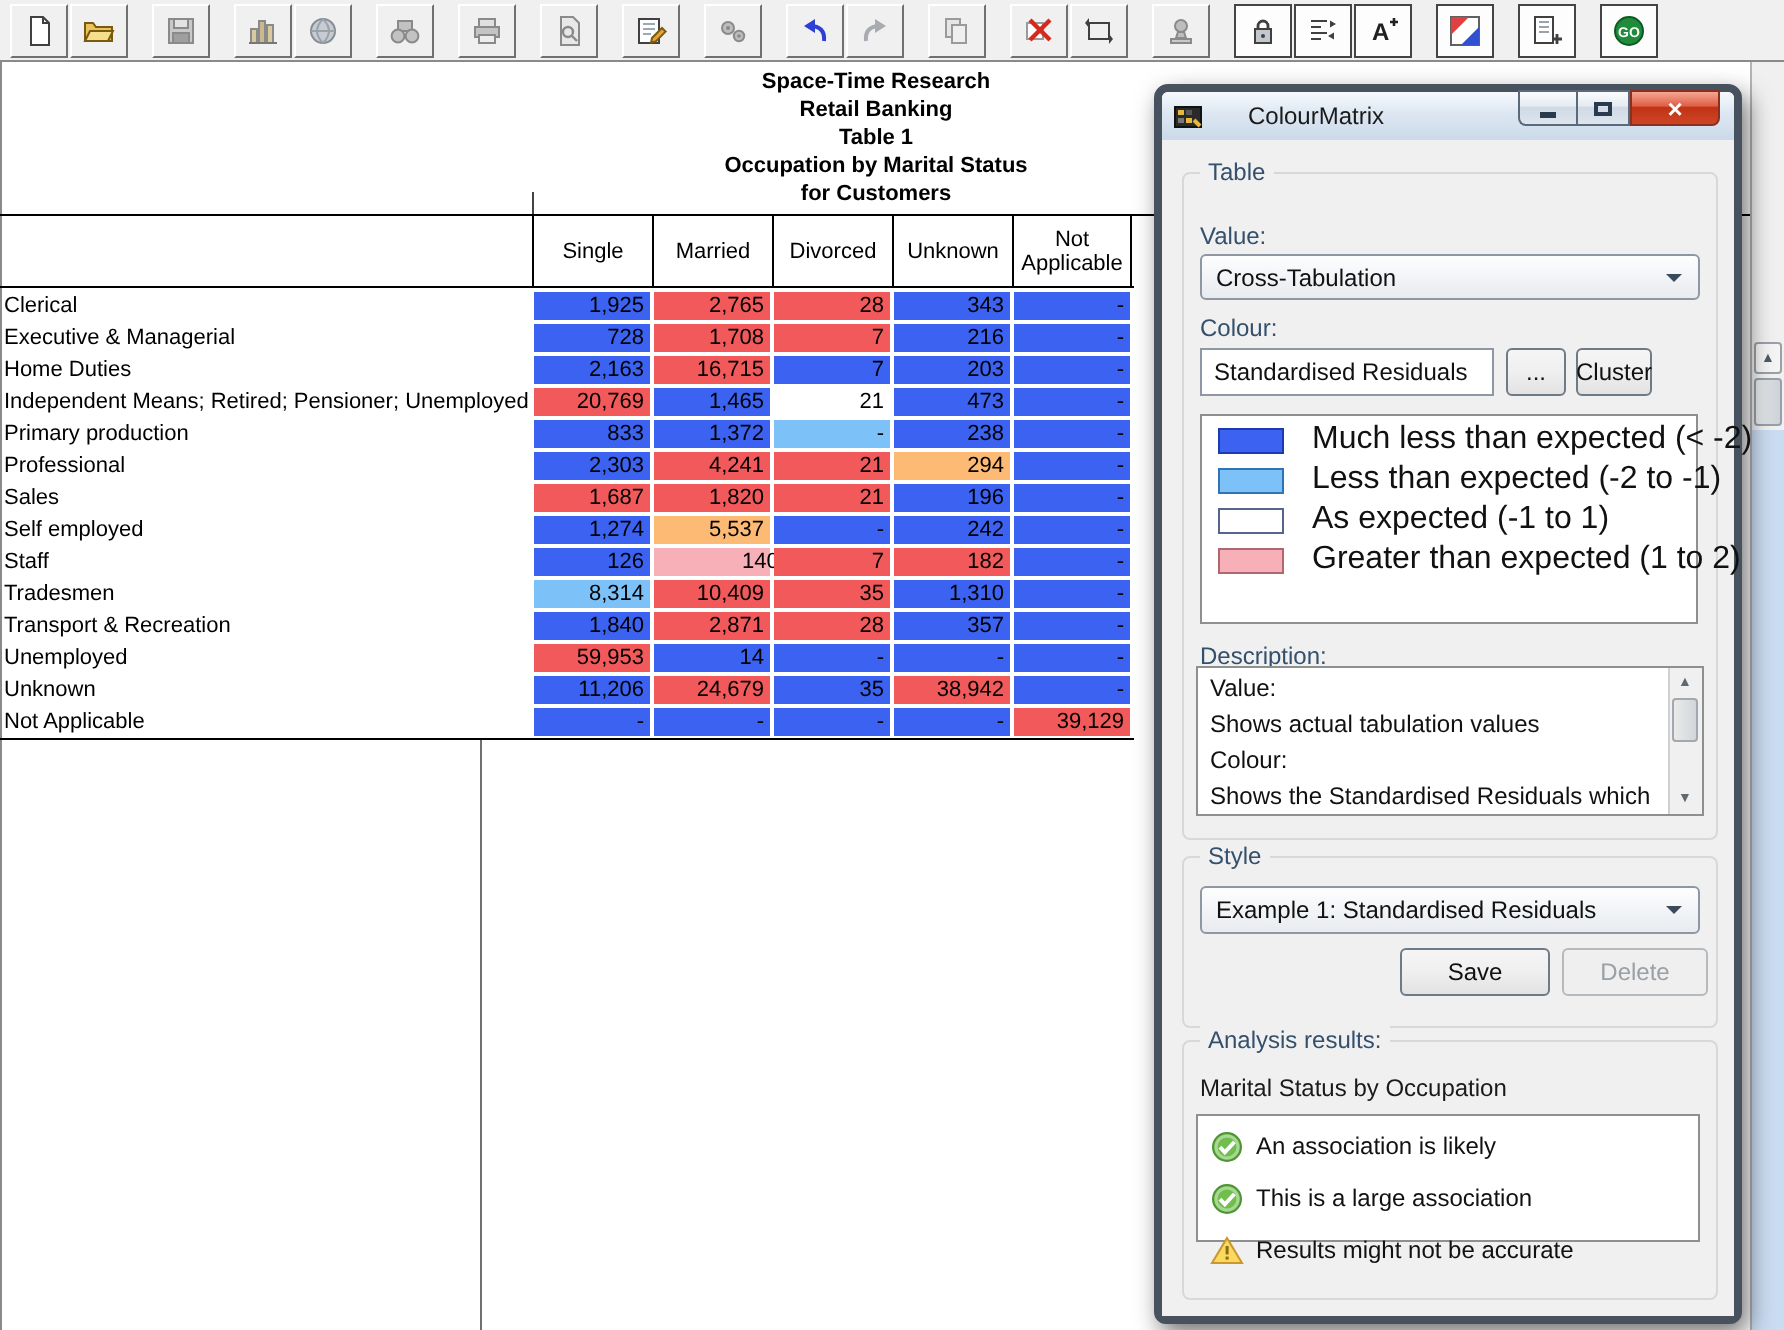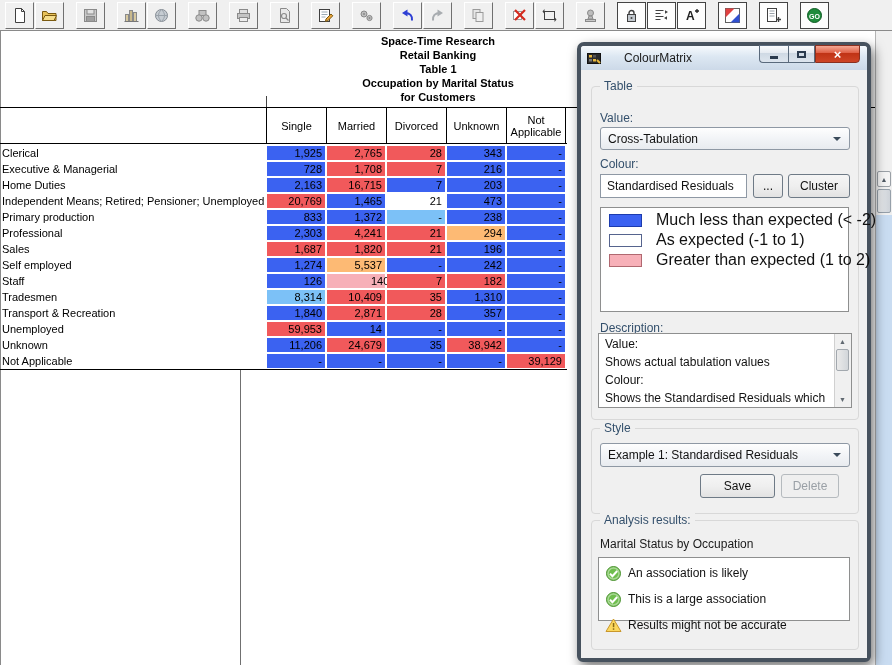--- a/index.html
+++ b/index.html
@@ -554,25 +554,29 @@
       <span class="field-label" style="left:8px;top:24px;">Value:</span>
       <div class="select" style="left:8px;top:40px;width:250px;height:23px;">
         <span>Cross-Tabulation</span>
         <span class="arrow"></span>
       </div>
       <span class="field-label" style="left:8px;top:70px;">Colour:</span>
       <div class="textinput" style="left:8px;top:87px;width:147px;height:24px;">
         <span>Standardised Residuals</span>
       </div>
       <div class="btn" style="left:161px;top:87px;width:30px;height:24px;">...</div>
-      <div class="btn" style="left:196px;top:87px;width:62px;height:24px;">Cluster</div>
+      <div class="btn" style="left:196px;top:87px;width:38px;height:24px;">Cluster</div>
       <div class="legend-box" style="left:8px;top:120px;width:249px;height:105px;padding-top:2px;">
           <div class="lrow">
             <span class="lswatch" style="background: rgb(59, 98, 241); border-color: rgb(28, 59, 174);"></span>
             <span class="llabel">Much less than expected (&lt; -2)</span>
+          </div>
+          <div class="lrow">
+            <span class="lswatch" style="background: rgb(124, 193, 247); border-color: rgb(47, 116, 180);"></span>
+            <span class="llabel">Less than expected (-2 to -1)</span>
           </div>
           <div class="lrow">
             <span class="lswatch" style="background: rgb(255, 255, 255); border-color: rgb(86, 100, 142);"></span>
             <span class="llabel">As expected (-1 to 1)</span>
           </div>
           <div class="lrow">
             <span class="lswatch" style="background: rgb(247, 176, 184); border-color: rgb(176, 104, 112);"></span>
             <span class="llabel">Greater than expected (1 to 2)</span>
           </div>
         </div>
@@ -592,21 +596,21 @@
       </div>
     </div>
 
     <div class="group" style="left:10px;top:358px;width:266px;height:84px;">
       <span class="group-label">Style</span>
       <div class="select" style="left:8px;top:14px;width:250px;height:24px;">
         <span>Example 1: Standardised Residuals</span>
         <span class="arrow"></span>
       </div>
       <div class="btn" style="left:108px;top:45px;width:75px;height:24px;">Save</div>
-      <div class="btn disabled" style="left:189px;top:45px;width:58px;height:24px;">Delete</div>
+      <div class="btn disabled" style="left:189px;top:45px;width:73px;height:24px;">Delete</div>
     </div>
 
     <div class="group" style="left:10px;top:450px;width:266px;height:128px;">
       <span class="group-label">Analysis results:</span>
       <span class="subtitle" style="left:8px;top:16px;">Marital Status by Occupation</span>
       <div class="results-box" style="left:6px;top:36px;width:252px;height:64px;padding-top:2px;">
           <div class="ritem">
             <span class="ricon"><svg width="17" height="17">
                 <circle cx="8.5" cy="8.5" r="7" fill="#6FBE4E" stroke="#4E9434"></circle>
                 <circle cx="8.5" cy="8.5" r="5.5" fill="none" stroke="#fff" stroke-opacity="0.4" stroke-width="1.5"></circle>

